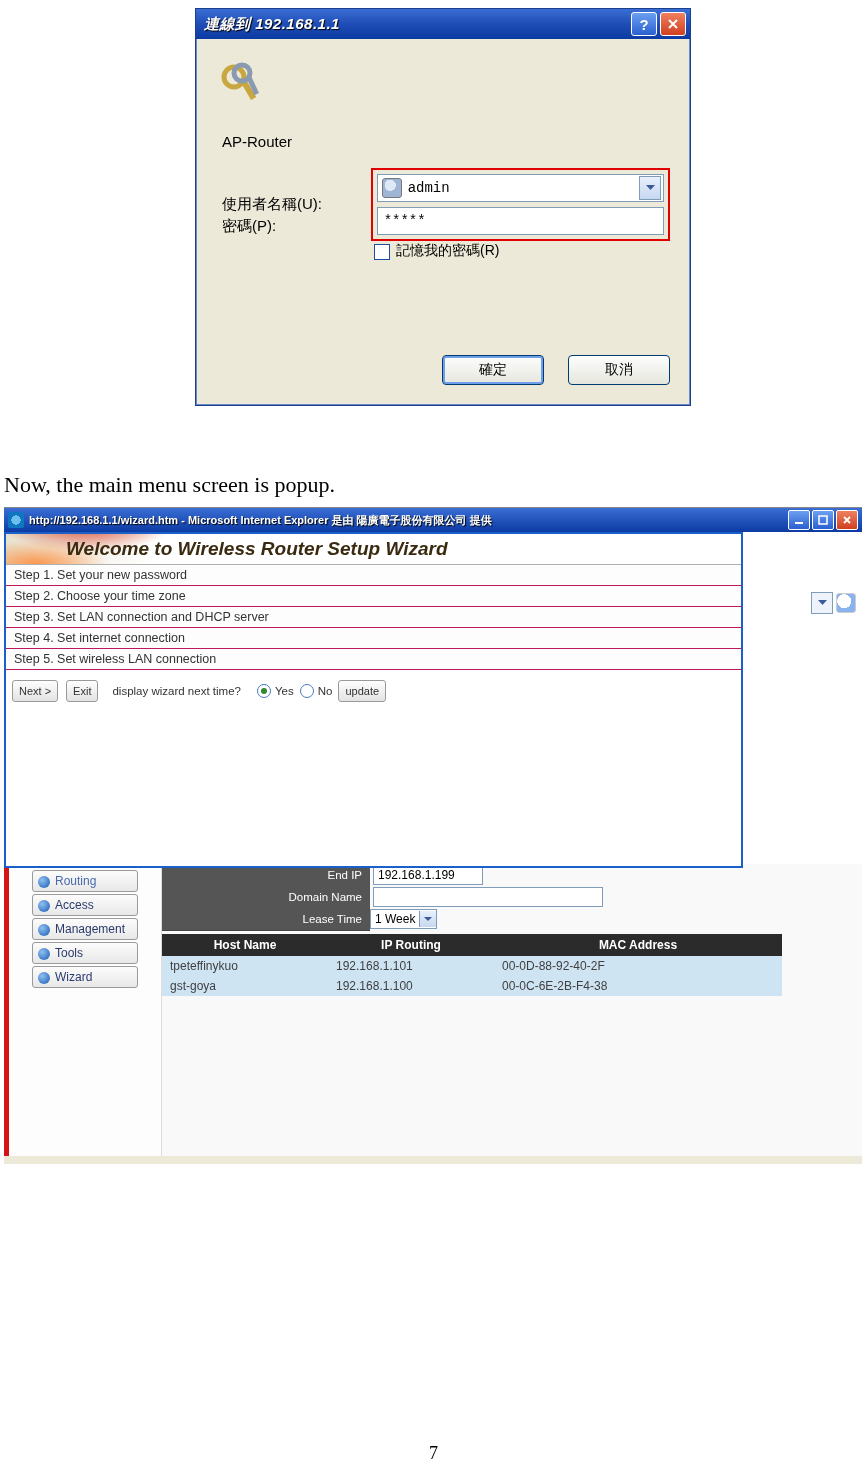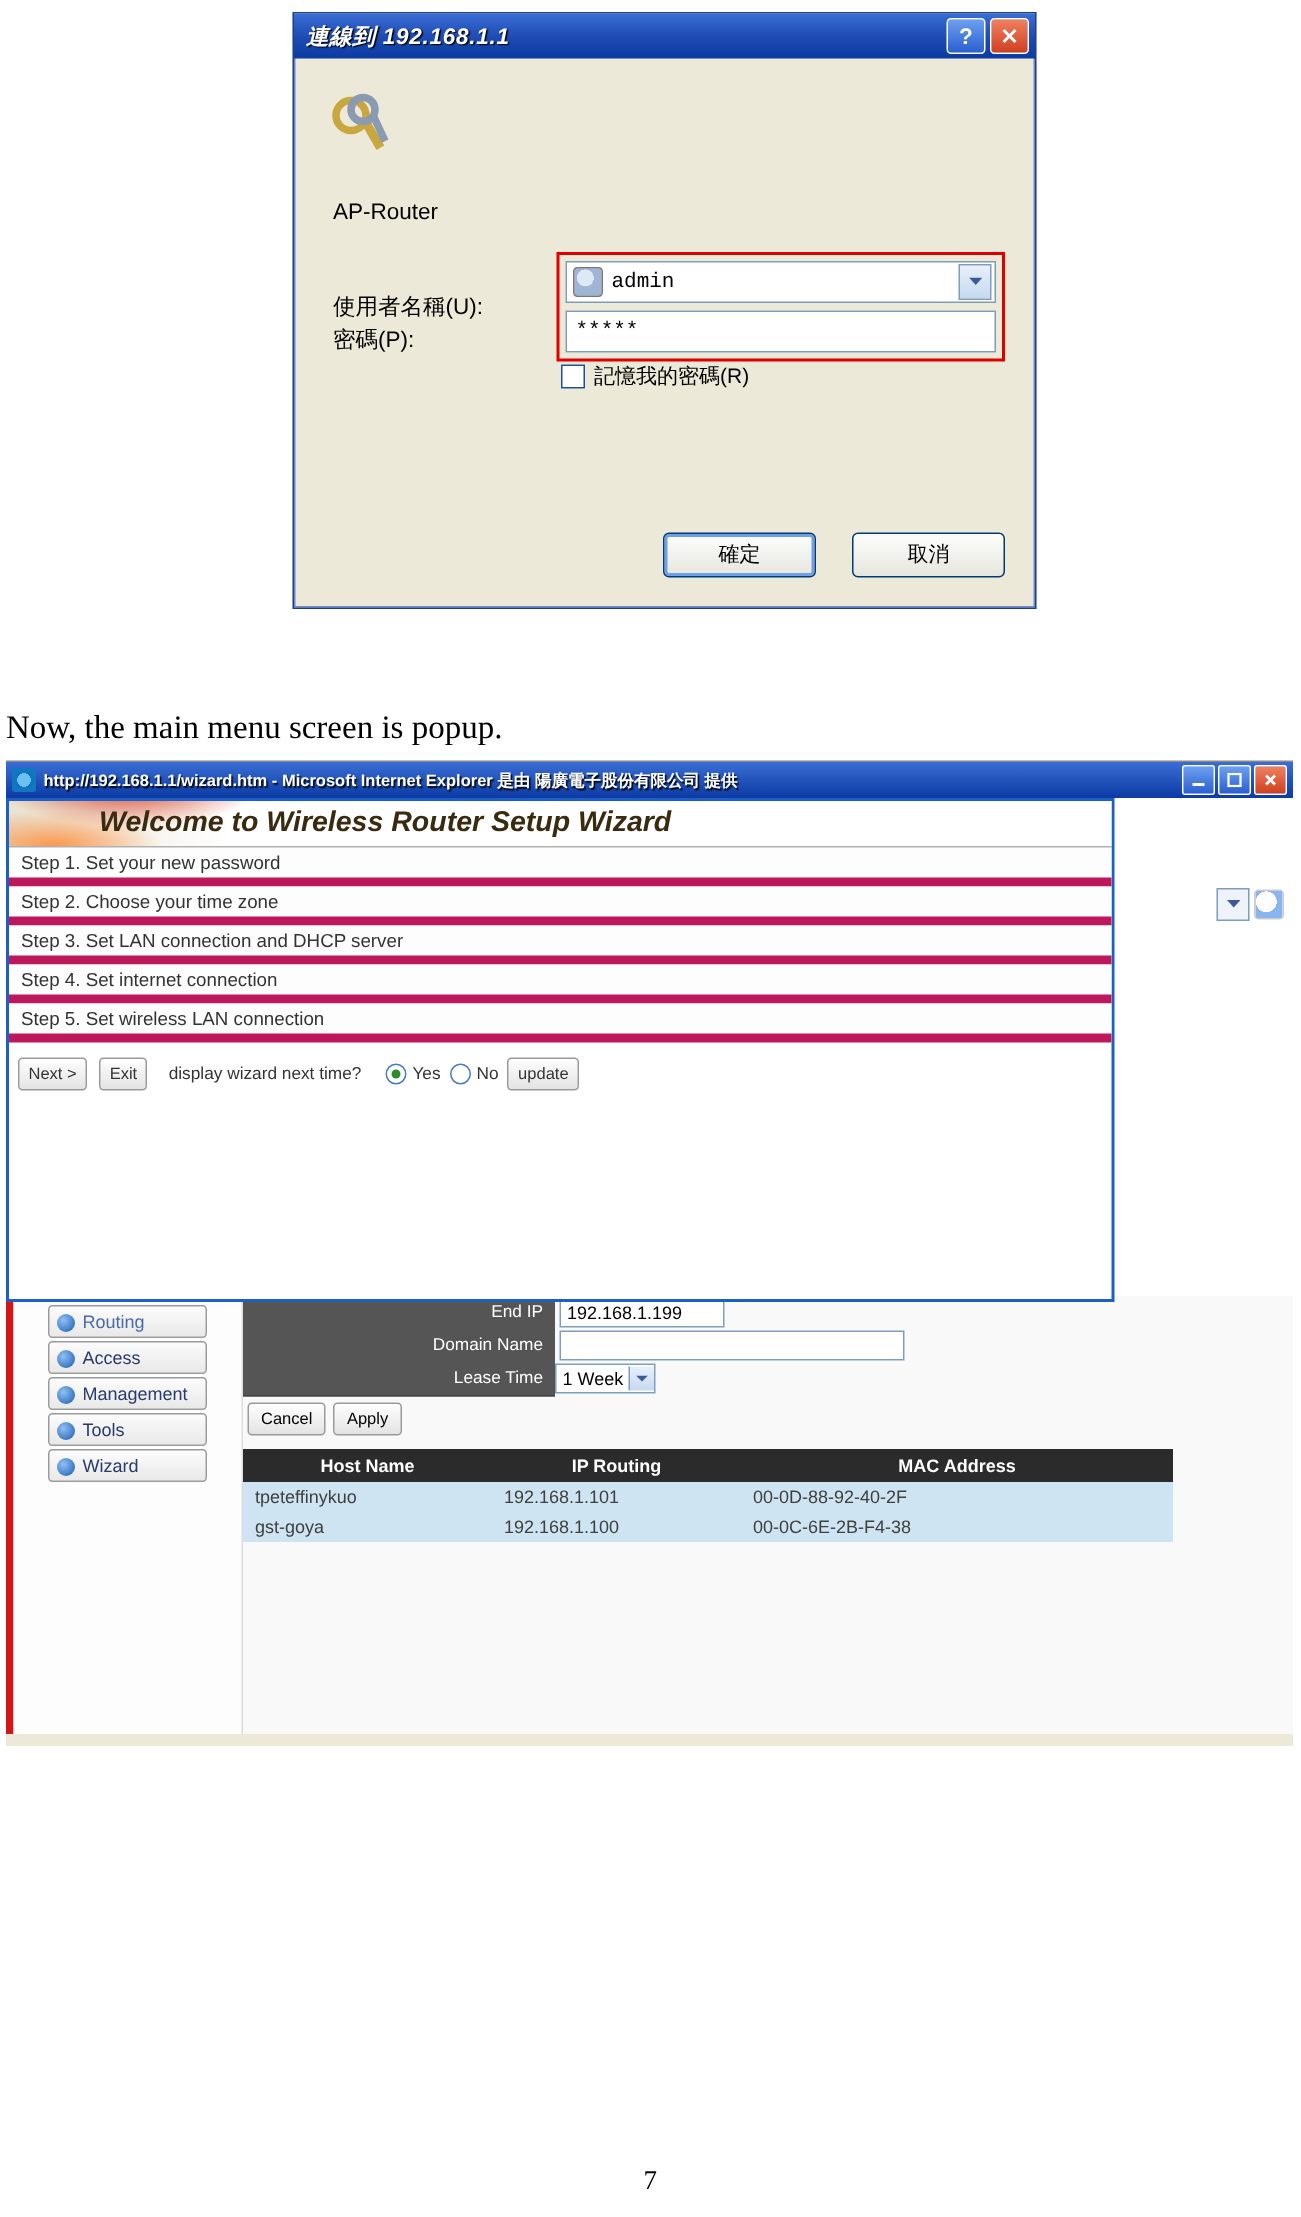--- a/index.html
+++ b/index.html
@@ -104,21 +104,21 @@
   .pwd-input {
     border: 1px solid #7f9db9;
     background:#fff;
     height: 26px;
     padding: 0 6px;
     font-family: "Courier New", monospace;
     font-size: 14px;
     display:flex; align-items:center;
   }
 
-  .remember-row { margin-top: 6px; margin-left: 158px; display:flex; align-items:center; }
+  .remember-row { margin-top: 6px; margin-left: 158px; display:flex; align-items:flex-end; }
   .chkbox {
     width: 14px; height: 14px;
     border: 1px solid #1c4f9c;
     background: #fff;
     margin-right: 6px;
   }
   .remember-text { font-size: 14px; }
 
   .dlg-buttons {
     position: absolute;
@@ -224,21 +224,21 @@
   }
   .wizard-title {
     position:relative;
     font-size: 19px;
     font-weight: bold;
     font-style: italic;
     color: #3a2a10;
   }
   .wizard-steps { }
   .wizard-step {
-    border-bottom: 6px solid #be185d;
+    border-bottom: 1px solid #be185d;
     padding: 3px 8px;
     font-size: 12.5px;
     color:#333;
     background:#fdfdfd;
   }
   .wizard-controls {
     padding: 10px 6px;
     display:flex; align-items:center;
     font-size: 11.5px;
     color:#333;
@@ -502,28 +502,20 @@
         <div class="cfg-row">
           <div class="cfg-label">Lease Time</div>
           <div class="cfg-select">
             <span>1 Week</span>
             <span class="sel-arrow">
               <svg width="8" height="5" viewBox="0 0 8 5">
                   <path d="M0 0 L4 4 L8 0 Z" fill="#3a5a9a"></path>
                 </svg>
             </span>
           </div>
-        </div>
-        <div class="btn-row">
-          <div class="sbtn">
-              <span>Cancel</span>
-            </div>
-          <div class="sbtn">
-              <span>Apply</span>
-            </div>
         </div>
 
         <table class="dhcp-table">
           <tbody>
               <tr class="dhcp-hdr">
             <td style="width:150px;">Host Name</td>
             <td style="width:150px;">IP Routing</td>
             <td>MAC Address</td>
           </tr>
           <tr class="dhcp-row">

